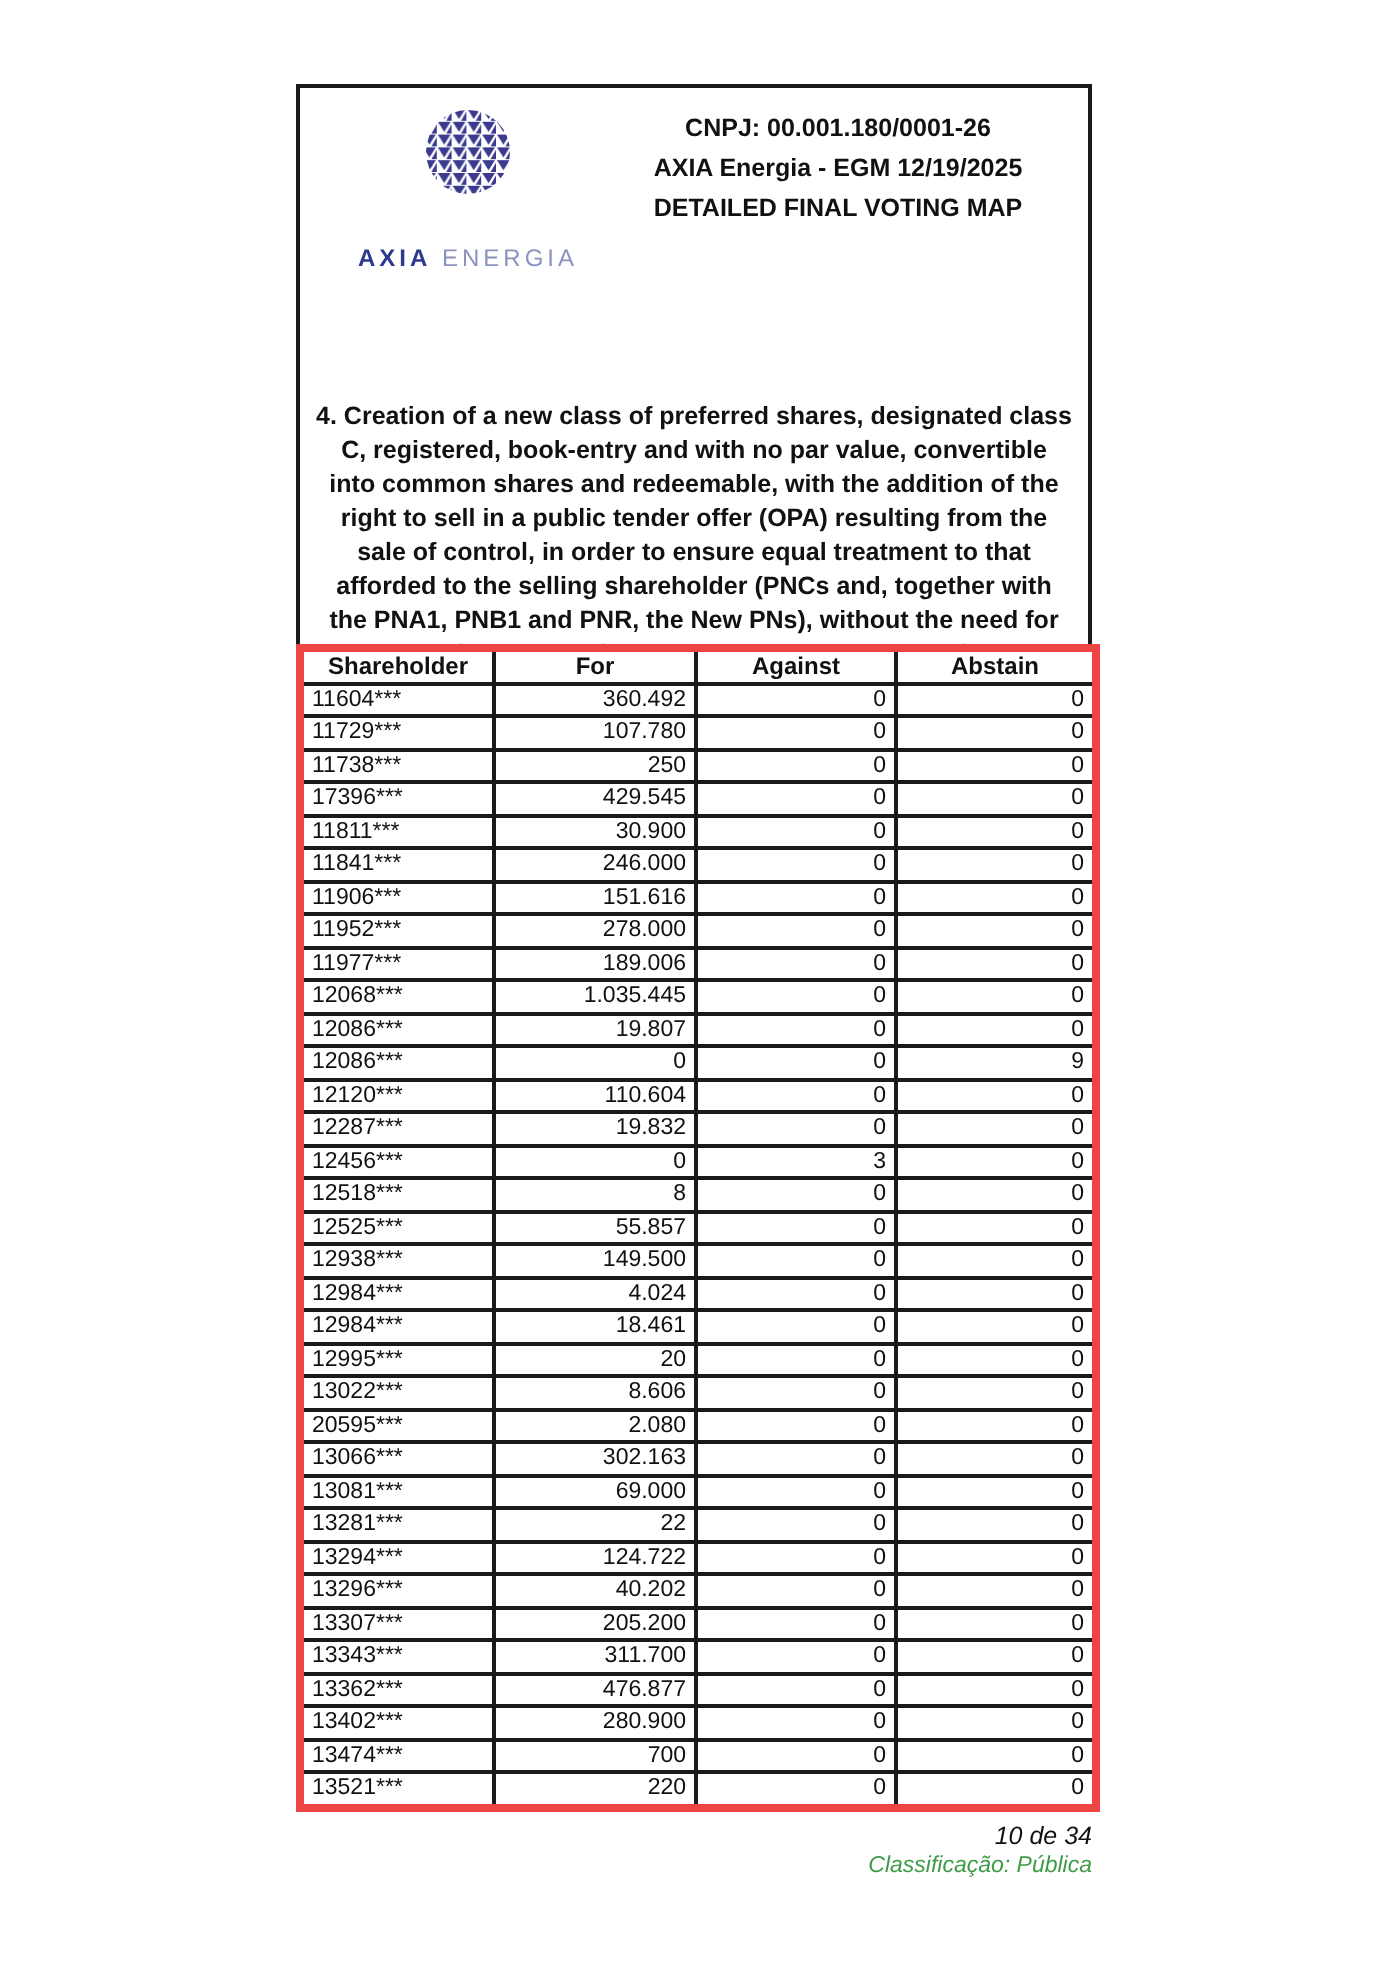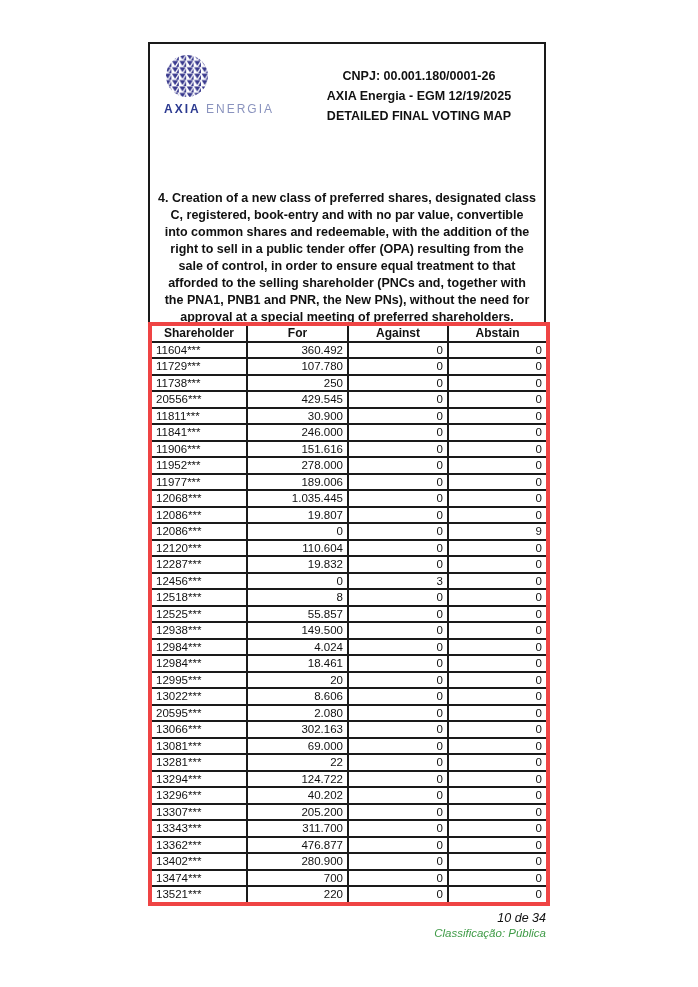--- a/index.html
+++ b/index.html
@@ -32,35 +32,36 @@
   }
   .doc-header {
     display: flex;
     align-items: flex-start;
     padding: 10px 10px 0 14px;
   }
   .logo-block {
     width: 140px;
     display: flex;
     flex-direction: column;
-    align-items: flex-start;
+    align-items: center;
     flex: none;
+    gap: 20px;
   }
   .logo-sphere { display: block; }
   .brand-line {
     margin-top: 2px;
     font-size: 12px;
     letter-spacing: 2px;
     white-space: nowrap;
   }
   .brand-primary { font-weight: bold; }
   .title-block {
     flex: 1;
     text-align: center;
-    margin-top: 12px;
+    margin-top: 0;
     font-weight: bold;
     font-size: 12.5px;
     line-height: 20px;
   }
   .agenda {
     margin: 64px 8px 0 8px;
     text-align: center;
     font-weight: bold;
     font-size: 12.5px;
     line-height: 17px;
@@ -167,21 +168,21 @@
             <td class="cell-num">0</td>
             <td class="cell-num">0</td>
           </tr>
           <tr>
             <td class="cell-id">11738***</td>
             <td class="cell-num">250</td>
             <td class="cell-num">0</td>
             <td class="cell-num">0</td>
           </tr>
           <tr>
-            <td class="cell-id">20556***</td>
+            <td class="cell-id">17396***</td>
             <td class="cell-num">429.545</td>
             <td class="cell-num">0</td>
             <td class="cell-num">0</td>
           </tr>
           <tr>
             <td class="cell-id">11811***</td>
             <td class="cell-num">30.900</td>
             <td class="cell-num">0</td>
             <td class="cell-num">0</td>
           </tr>

